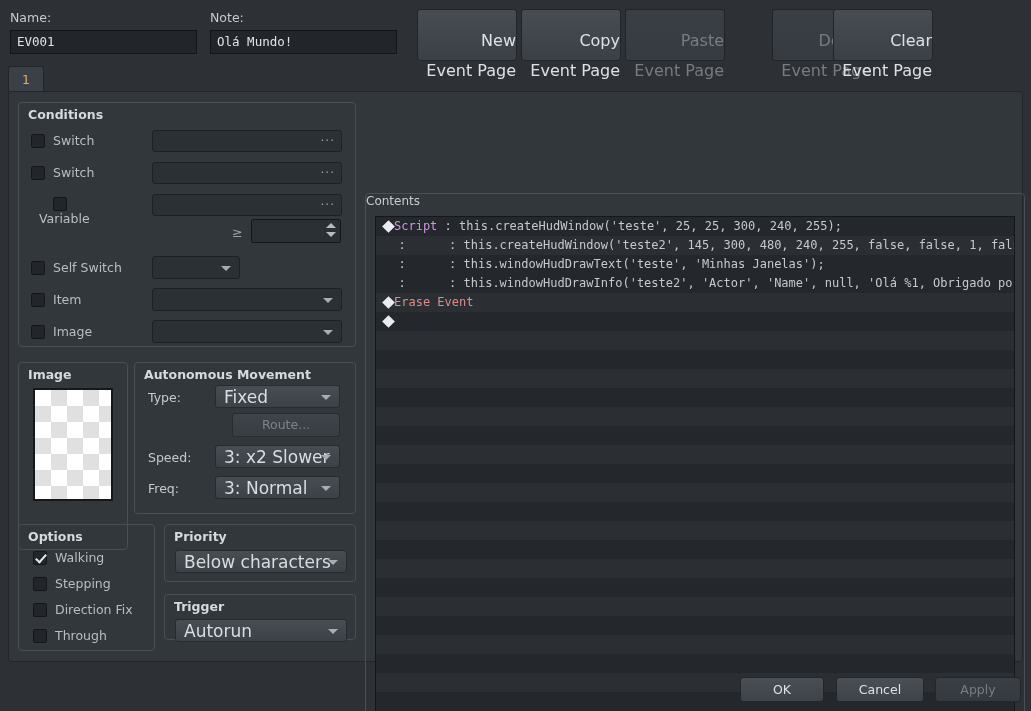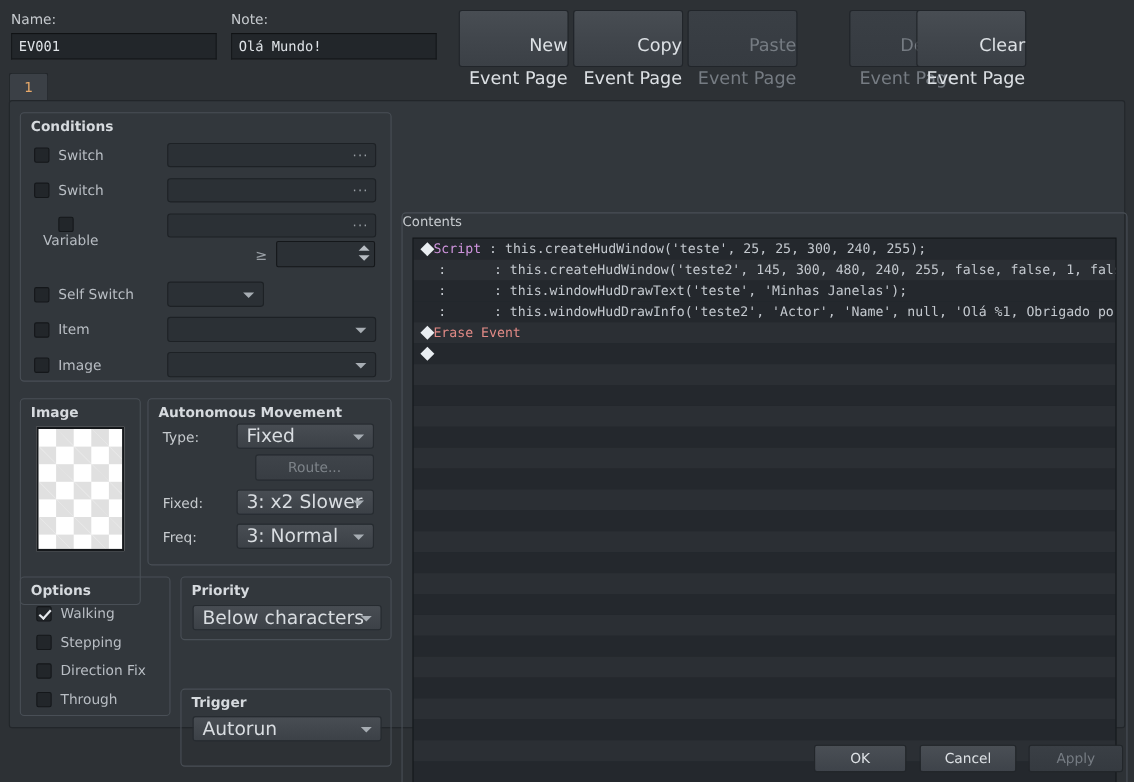--- a/index.html
+++ b/index.html
@@ -399,21 +399,21 @@
       <div class="gtitle">Autonomous Movement</div>
 
       <div class="fieldlabel" style="left:13px; top:27px;">Type:</div>
       <div class="combo raised" style="left:80px; top:22px; width:125px; height:23px;">
         <span>Fixed</span>
         <span class="caret"></span>
       </div>
 
       <div class="routebtn" style="left:97px; top:50px; width:108px; height:24px;">Route...</div>
 
-      <div class="fieldlabel" style="left:13px; top:87px;">Fixed:</div>
+      <div class="fieldlabel" style="left:13px; top:87px;">Speed:</div>
       <div class="combo raised" style="left:80px; top:82px; width:125px; height:23px;">
         <span>3: x2 Slower</span>
         <span class="caret"></span>
       </div>
 
       <div class="fieldlabel" style="left:13px; top:118px;">Freq:</div>
       <div class="combo raised" style="left:80px; top:113px; width:125px; height:23px;">
         <span>3: Normal</span>
         <span class="caret"></span>
       </div>
@@ -441,21 +441,21 @@
     </div>
 
     <div class="group" style="left:155px; top:432px; width:192px; height:58px;">
       <div class="gtitle">Priority</div>
       <div class="combo raised" style="left:10px; top:25px; width:172px; height:23px;">
         <span>Below characters</span>
         <span class="caret"></span>
       </div>
     </div>
 
-    <div class="group" style="left:155px; top:502px; width:192px; height:71px;margin-top:32px;">
+    <div class="group" style="left:155px; top:502px; width:192px; height:46px;">
       <div class="gtitle">Trigger</div>
       <div class="combo raised" style="left:10px; top:24px; width:172px; height:23px;">
         <span>Autorun</span>
         <span class="caret"></span>
       </div>
     </div>
 
     <div class="contentsbox">
       <div class="gtitle">Contents</div>
 

